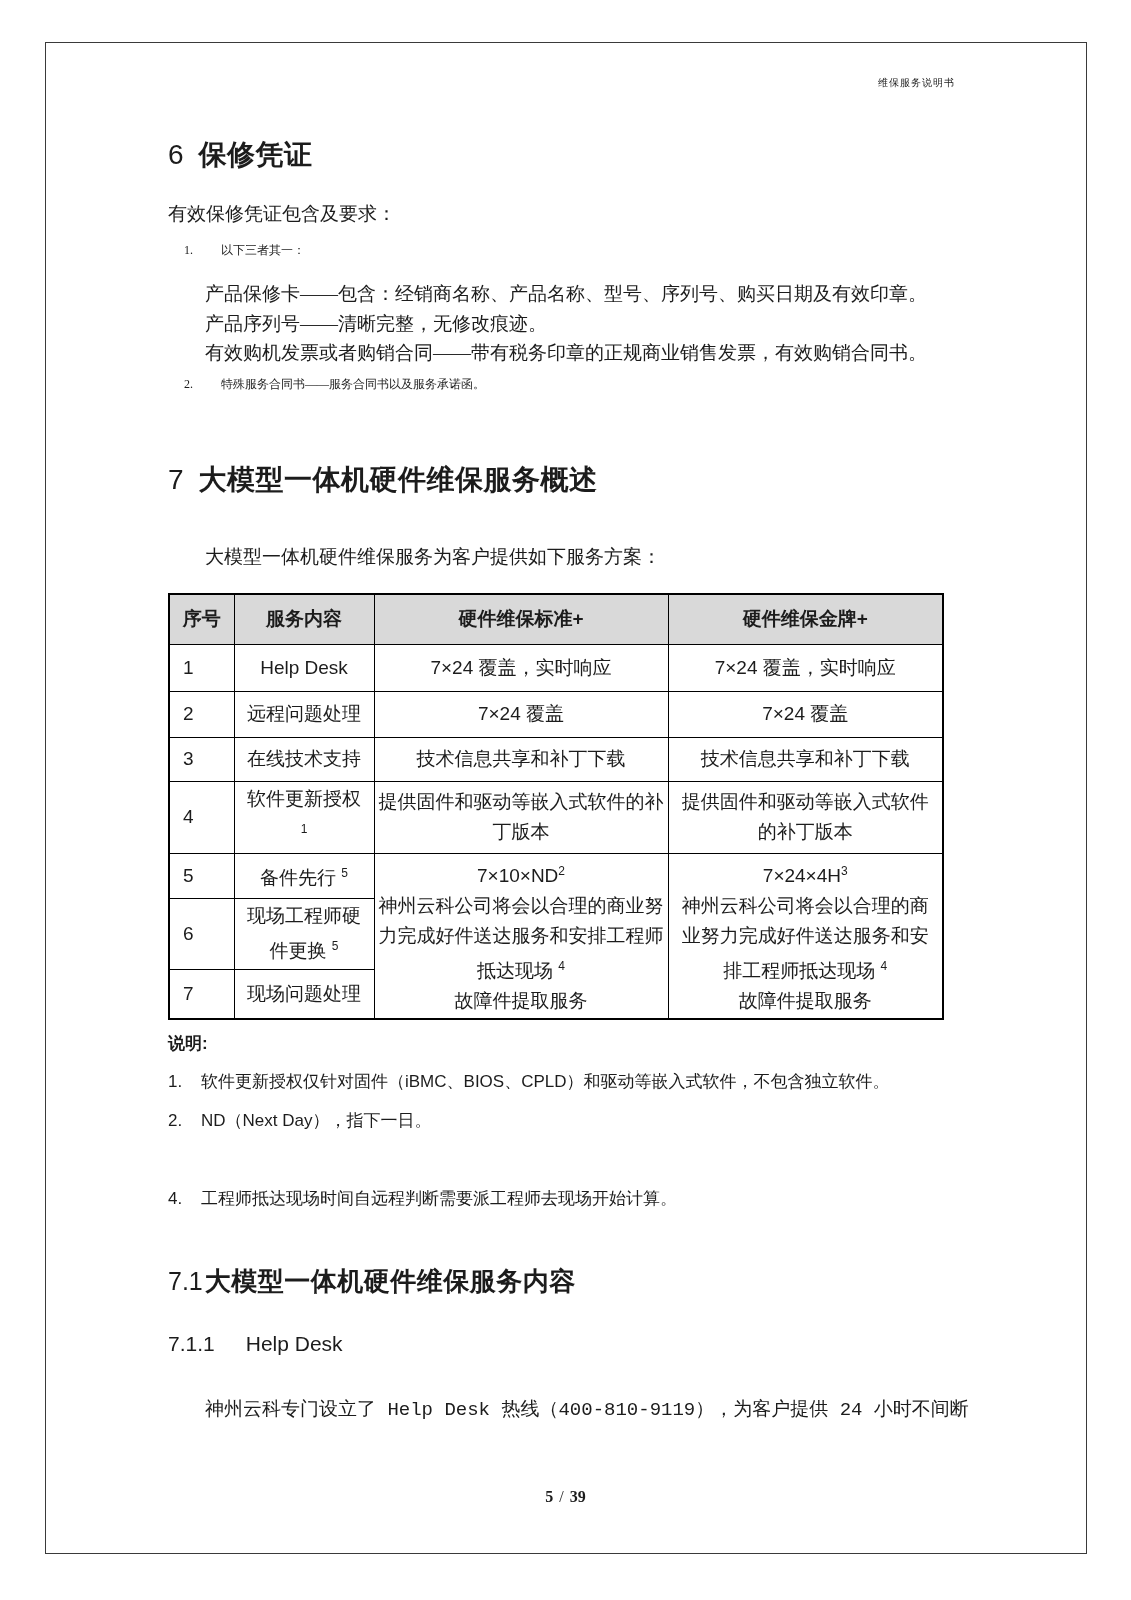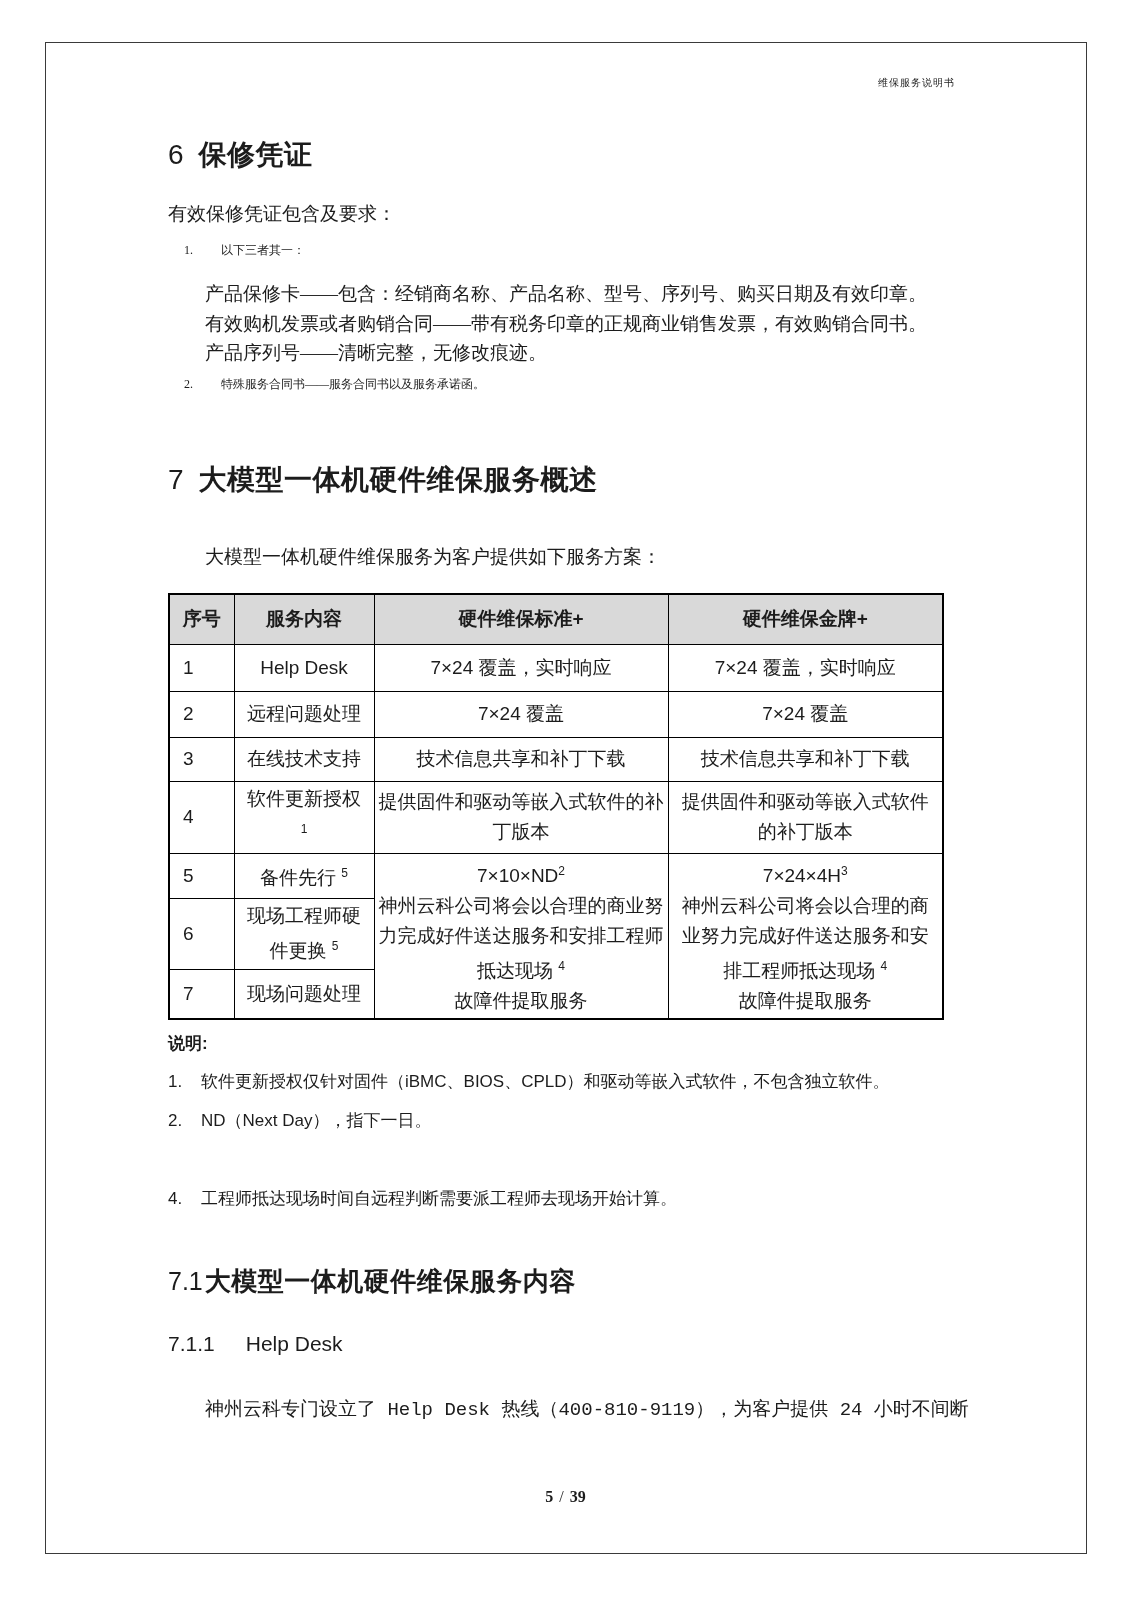--- a/index.html
+++ b/index.html
@@ -97,22 +97,22 @@
   </div>
 
   <div class="body-text serif" style="top:201px">有效保修凭证包含及要求：</div>
 
   <div class="list-item serif" style="top:242px">
     <span class="li-num">1.</span><span>以下三者其一：</span>
   </div>
 
   <div class="sub-par serif" style="top:279px">
     <div>产品保修卡——包含：经销商名称、产品名称、型号、序列号、购买日期及有效印章。</div>
+    <div>产品序列号——清晰完整，无修改痕迹。</div>
     <div>有效购机发票或者购销合同——带有税务印章的正规商业销售发票，有效购销合同书。</div>
-    <div>产品序列号——清晰完整，无修改痕迹。</div>
   </div>
 
   <div class="list-item serif" style="top:376px">
     <span class="li-num">2.</span><span>特殊服务合同书——服务合同书以及服务承诺函。</span>
   </div>
 
   <div class="h1" style="top:461px">
     <span class="sec-num">7</span><span class="sec-title">大模型一体机硬件维保服务概述</span>
   </div>
 

